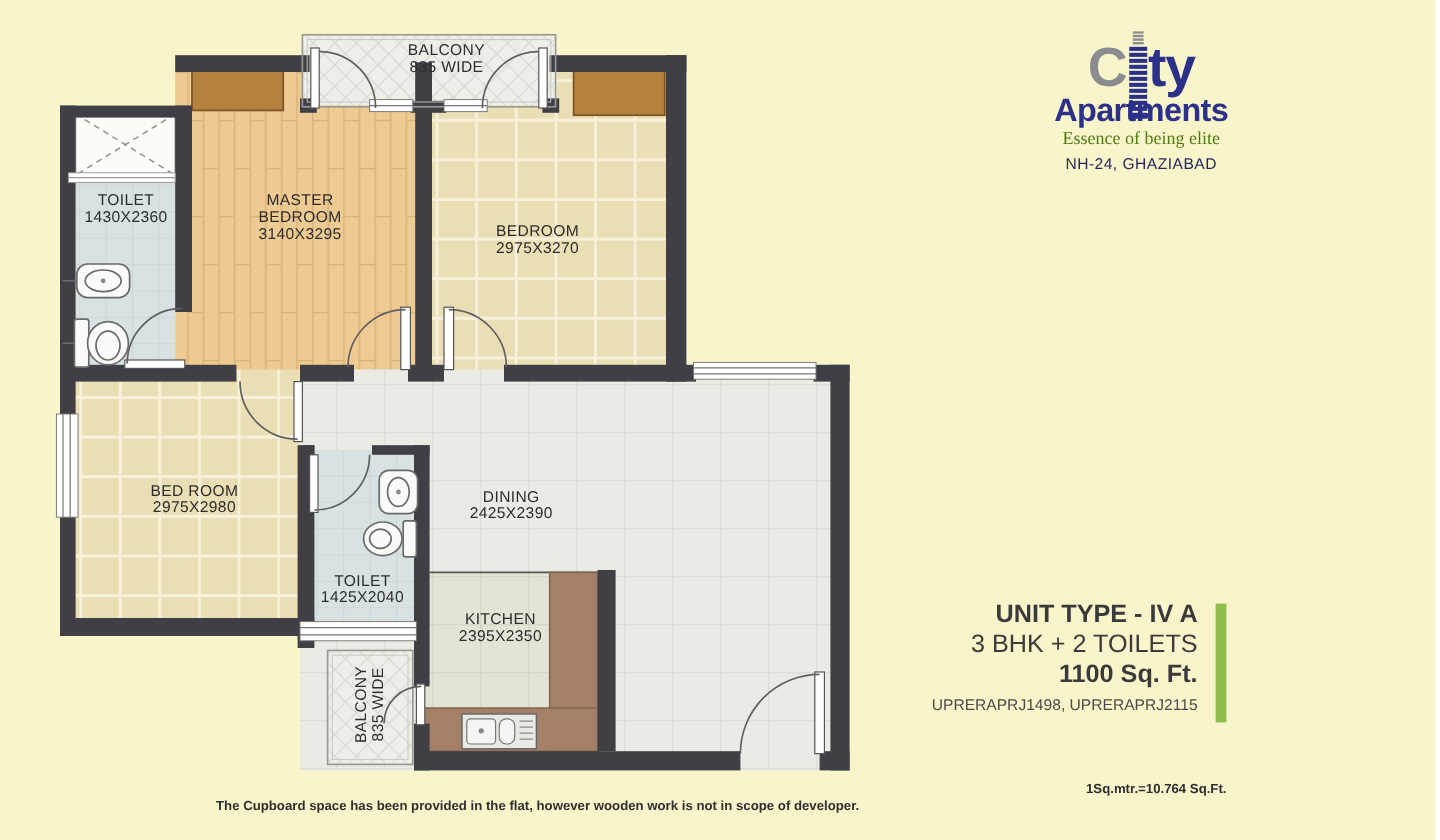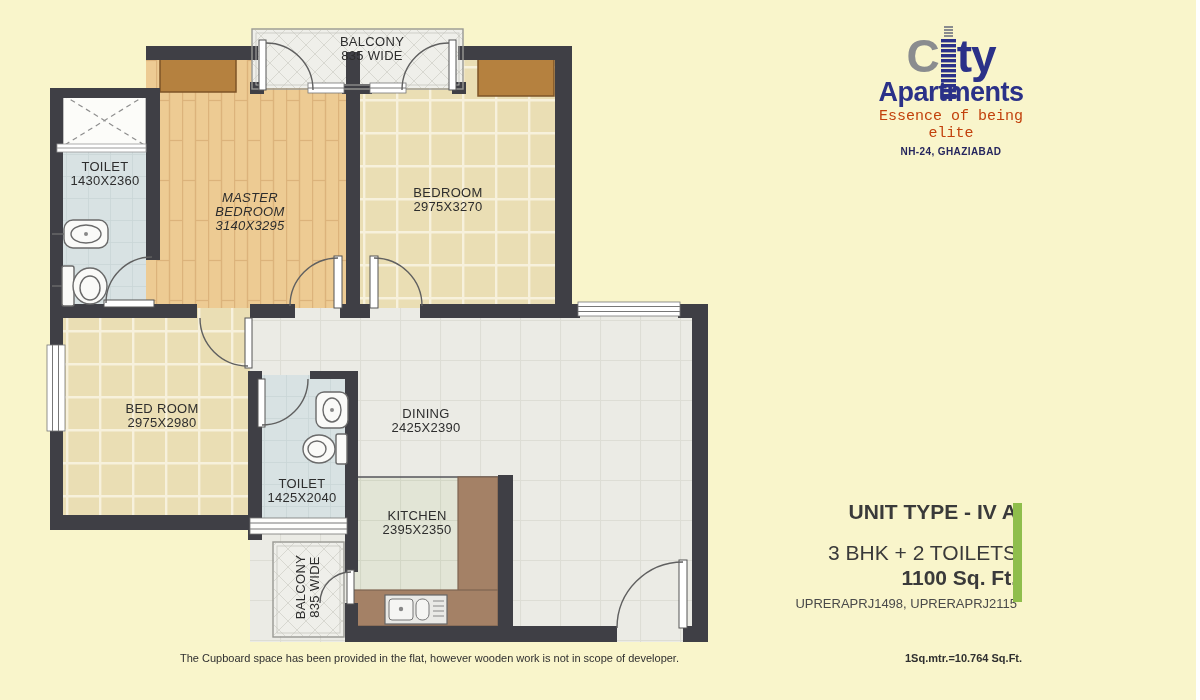--- a/index.html
+++ b/index.html
@@ -10,29 +10,29 @@
           letter-spacing:.3px;white-space:nowrap;}
   .rlabel.vert{transform:rotate(-90deg);}
   
   .logo{position:absolute;left:876px;top:30px;width:150px;text-align:center;}
   .logo-row1{display:flex;justify-content:center;align-items:flex-end;height:46px;}
   .logo-c{font-size:46px;font-weight:bold;line-height:40px;color:#8A8C8F;}
   .logo-ty{font-size:46px;font-weight:bold;line-height:40px;color:#2B3188;letter-spacing:-1px;text-align:right;}
   .tower{position:relative;display:inline-block;width:17px;height:46px;}
   .tower svg{position:absolute;left:0;top:-4px;z-index:2;}
   .logo-apartments{font-size:27px;font-weight:bold;color:#2B3188;line-height:28px;margin-top:2px;letter-spacing:-.5px;}
-  .logo-tagline{font-family:Liberation Mono, monospace;font-size:15px;color:#c2410c;margin-top:2px;}
-  .logo-location{font-size:10px;font-weight:bold;color:#26265E;letter-spacing:.4px;margin-top:4px;}
+  .logo-tagline{font-family:Liberation Serif, serif;font-size:15px;color:#4d7c0f;margin-top:2px;}
+  .logo-location{font-size:13px;font-weight:normal;color:#26265E;letter-spacing:.4px;margin-top:4px;}
   
-  .unit-info{position:absolute;right:179px;top:499px;text-align:right;color:#3A3A3A;}
+  .unit-info{position:absolute;right:198px;top:499px;text-align:right;color:#3A3A3A;}
   .ui-big{font-size:21px;line-height:25px;font-weight:bold;}
-  .ui-mid{font-size:21px;line-height:25px;margin-top:16px;}
+  .ui-mid{font-size:21px;line-height:25px;}
   .ui-rera{font-size:13px;line-height:16px;margin-top:6px;color:#4A4A4A;}
   .green-bar{position:absolute;left:1013px;top:503px;width:9px;height:99px;background:#8FBE4C;}
-  .foot-left{position:absolute;left:180px;top:652px;font-size:11px;color:#2F2F2F;}
+  .foot-left{position:absolute;left:180px;top:666px;font-size:11px;color:#2F2F2F;font-weight:bold;}
   .foot-right{position:absolute;left:905px;top:652px;font-size:11px;font-weight:bold;color:#2F2F2F;}
 </style>
 </head>
 <body>
 
 <div class="stage">
 
   <svg width="1200" height="700" viewBox="0 0 1200 700" style="position:absolute;left:0;top:0;">
     <defs>
       <pattern id="wood" width="26" height="80" patternUnits="userSpaceOnUse">
@@ -229,21 +229,21 @@
   </svg>
 
   <div class="rlabel" style="left:297px;top:35px;width:150px;">
     <div>BALCONY</div>
       <div>835 WIDE</div>
   </div>
   <div class="rlabel" style="left:45px;top:160px;width:120px;">
     <div>TOILET</div>
       <div>1430X2360</div>
   </div>
-  <div class="rlabel" style="left:175px;top:191px;width:150px;font-style:italic;">
+  <div class="rlabel" style="left:175px;top:160px;width:150px;">
     <div>MASTER</div>
     <div>BEDROOM</div>
     <div>3140X3295</div>
   </div>
   <div class="rlabel" style="left:373px;top:186px;width:150px;">
     <div>BEDROOM</div>
       <div>2975X3270</div>
   </div>
   <div class="rlabel" style="left:92px;top:402px;width:140px;">
     <div>BED ROOM</div>

